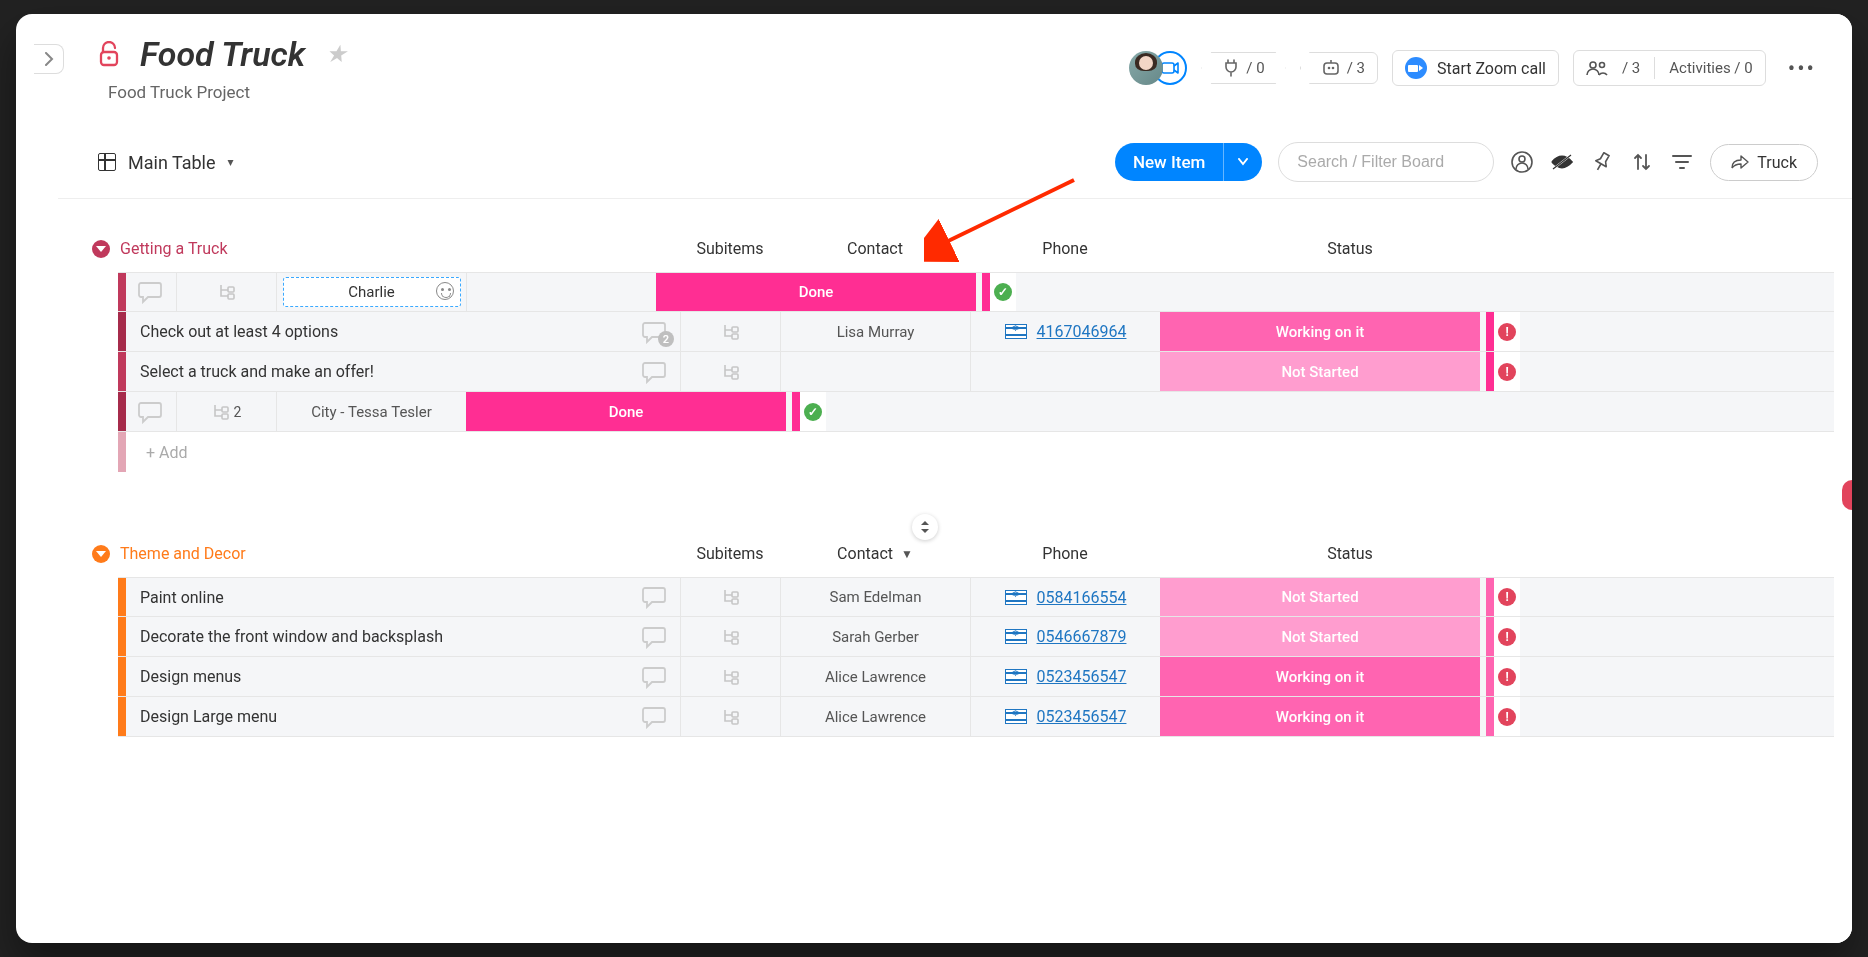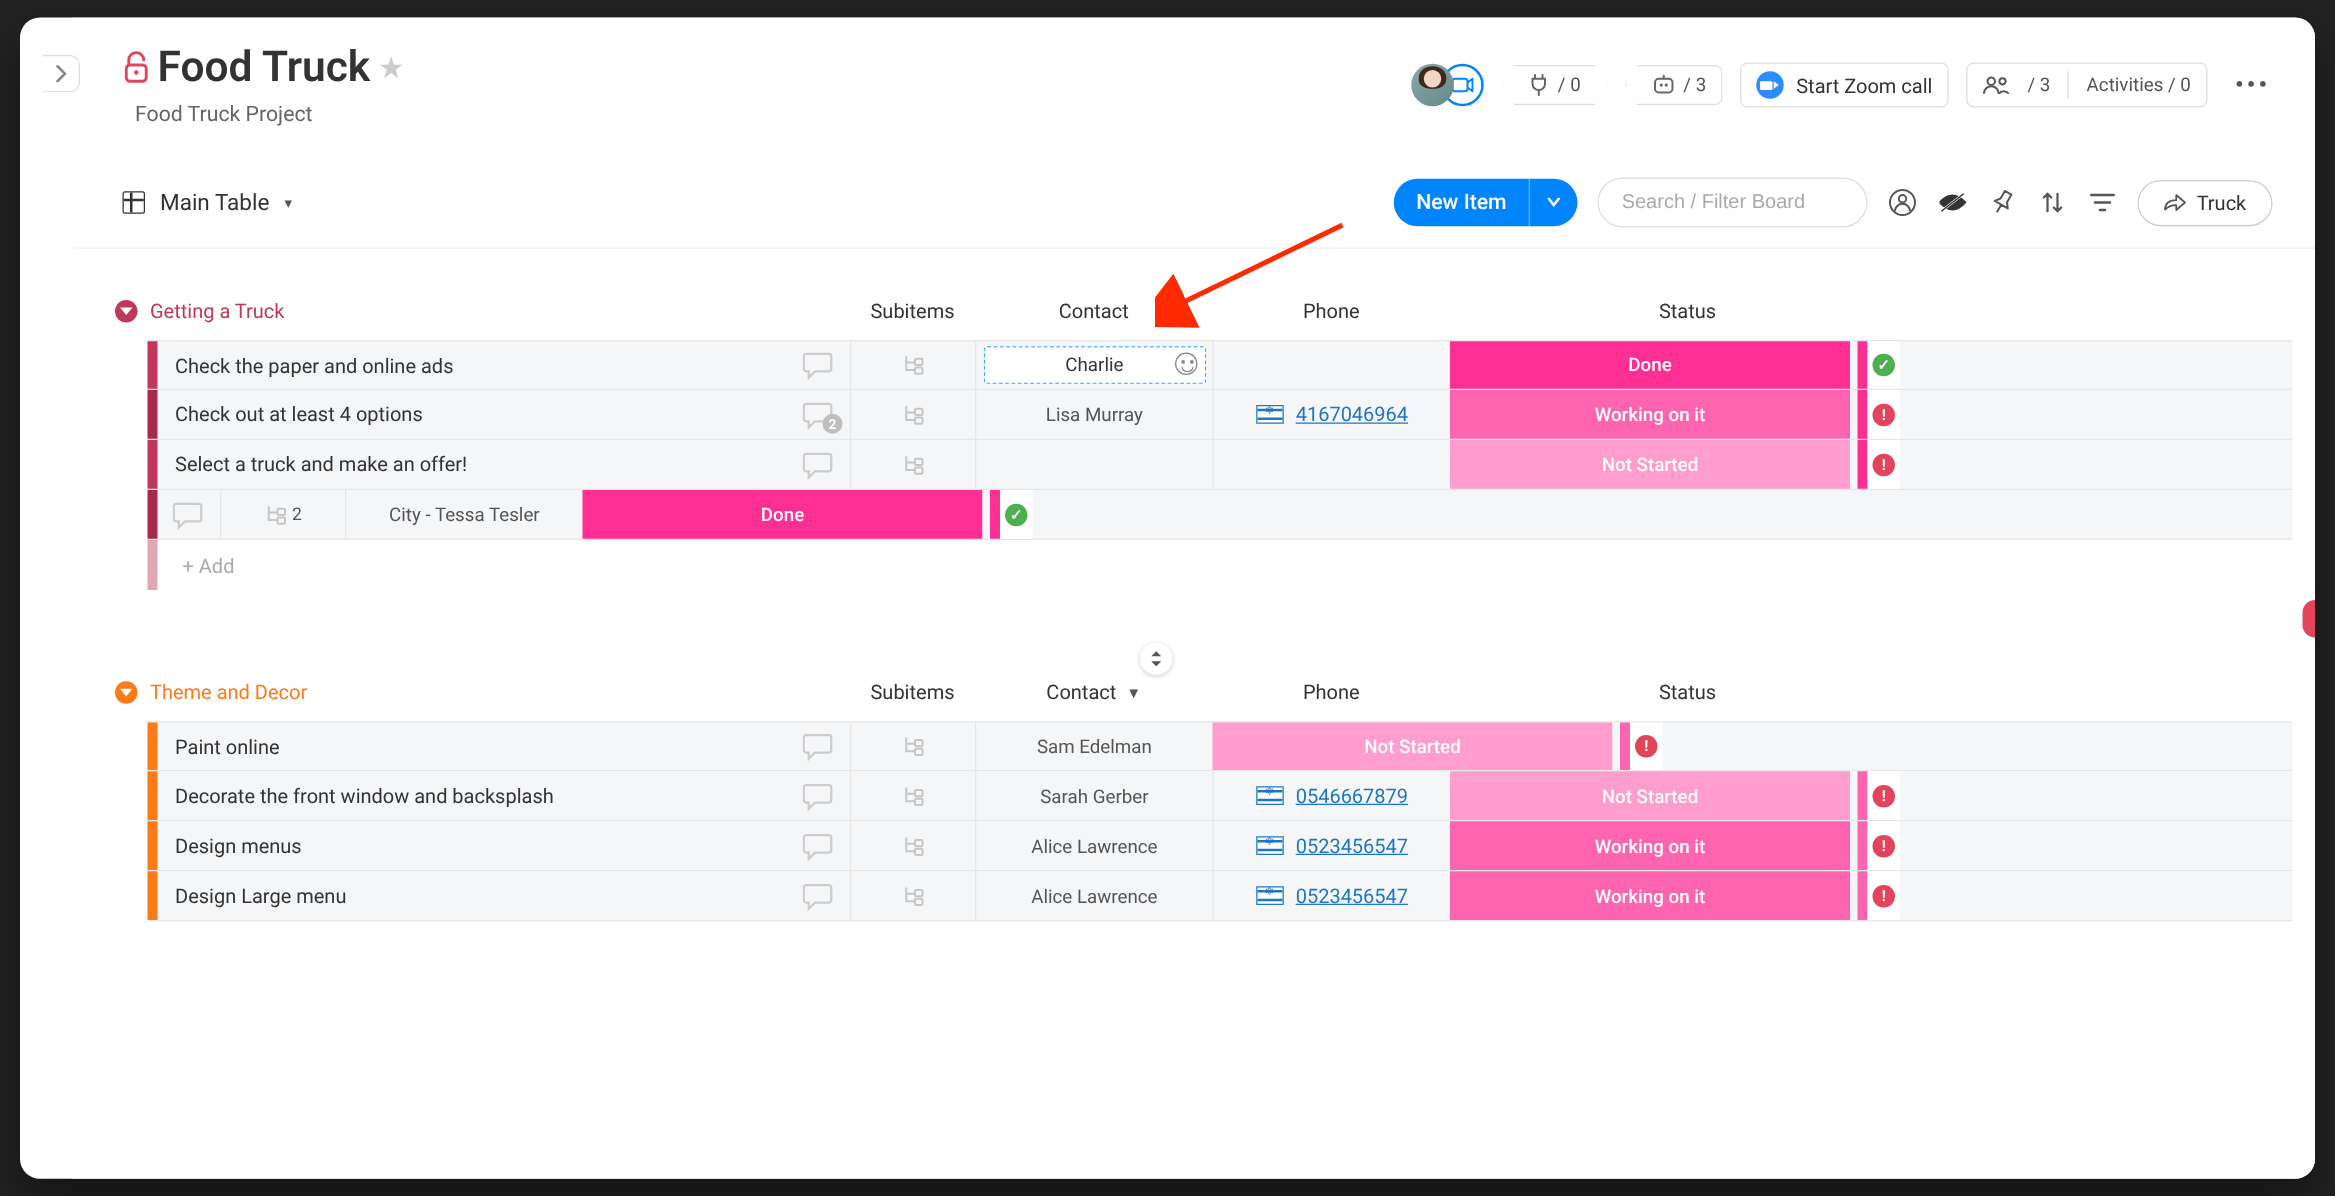--- a/index.html
+++ b/index.html
@@ -35,21 +35,21 @@
     background:#fff;
     padding: 20px 0 0 0;
     overflow:hidden;
   }
   
   .header {
     display:flex; align-items:center; justify-content:space-between;
     padding: 0 28px 4px 40px;
   }
   .title-area { display:flex; flex-direction:column; gap:8px; }
-  .title-row { display:flex; align-items:center; gap:6px; }
+  .title-row { display:flex; align-items:center; gap:20px;font-style:italic; }
   .lock-icon { color:#e2445c; }
   .board-title { font-size:34px; font-weight:600; color:#333; }
   .star-icon { color:#ccc; font-size:24px; }
   .subtitle { color:#666; font-size:17px; margin-left:10px; }
   .header-right { display:flex; align-items:center; gap:14px; }
   .avatar-duo { display:flex; align-items:center; }
   .avatar {
     width:34px; height:34px; border-radius:50%;
     background: linear-gradient(135deg,#8aa,#688); position:relative; overflow:hidden;
     display:flex; align-items:flex-end; justify-content:center;
@@ -308,21 +308,20 @@
       <span>Contact</span>
 
     </span>
     <span class="col col-phone">Phone</span>
     <span class="col col-status" style="margin-left:30px">Status</span>
   </div>
           </div>
           <div class="rows">
             <div class="row">
       <div class="color-bar" style="background:#c0395c"></div>
-      <div class="name">Check the paper and online ads</div>
       <div class="chat">
                 <svg width="26" height="24" viewBox="0 0 26 24">
                   <path d="M3 3 H21 a2 2 0 0 1 2 2 V15 a2 2 0 0 1 -2 2 H10 L5 22 V17 H3 a2 2 0 0 1 -2 -2 V5 a2 2 0 0 1 2 -2 Z" stroke="#ccc" stroke-width="1.8" fill="none"></path>
                 </svg>
               </div>
       <div class="cell col-sub">
                 <span class="sub-ic">
                   <svg width="18" height="16" viewBox="0 0 18 16">
                     <path d="M3 1 V12 H10 M3 6 H10" stroke="currentColor" stroke-width="1.6" fill="none"></path>
                     <rect x="10" y="3" width="6" height="5" rx="1" stroke="currentColor" stroke-width="1.6" fill="none"></rect>
@@ -472,20 +471,24 @@
                   <svg width="18" height="16" viewBox="0 0 18 16">
                     <path d="M3 1 V12 H10 M3 6 H10" stroke="currentColor" stroke-width="1.6" fill="none"></path>
                     <rect x="10" y="3" width="6" height="5" rx="1" stroke="currentColor" stroke-width="1.6" fill="none"></rect>
                     <rect x="10" y="10" width="6" height="5" rx="1" stroke="currentColor" stroke-width="1.6" fill="none"></rect>
                   </svg>
                 </span>
               </div>
       <div class="cell col-contact contact-cell">
                 <span style="color:#555;font-size:15px">Sam Edelman</span>
               </div>
+      <div class="cell col-phone phone-cell" style="color:#1f76c2">
+                <span class="flag"></span>
+                <span style="text-decoration:underline">0584166554</span>
+              </div>
       <div class="cell col-status status-cell" style="background:#ff9dcf">Not Started</div>
       <div class="flag-gap"></div>
       <div class="flag-strip" style="background:#ff64b1"></div>
       <div class="side-badge">
                 <span class="badge-circle" style="background:#e2445c">!</span>
               </div>
     </div>
             <div class="row">
       <div class="color-bar" style="background:#ff7b1a"></div>
       <div class="name">Decorate the front window and backsplash</div>

